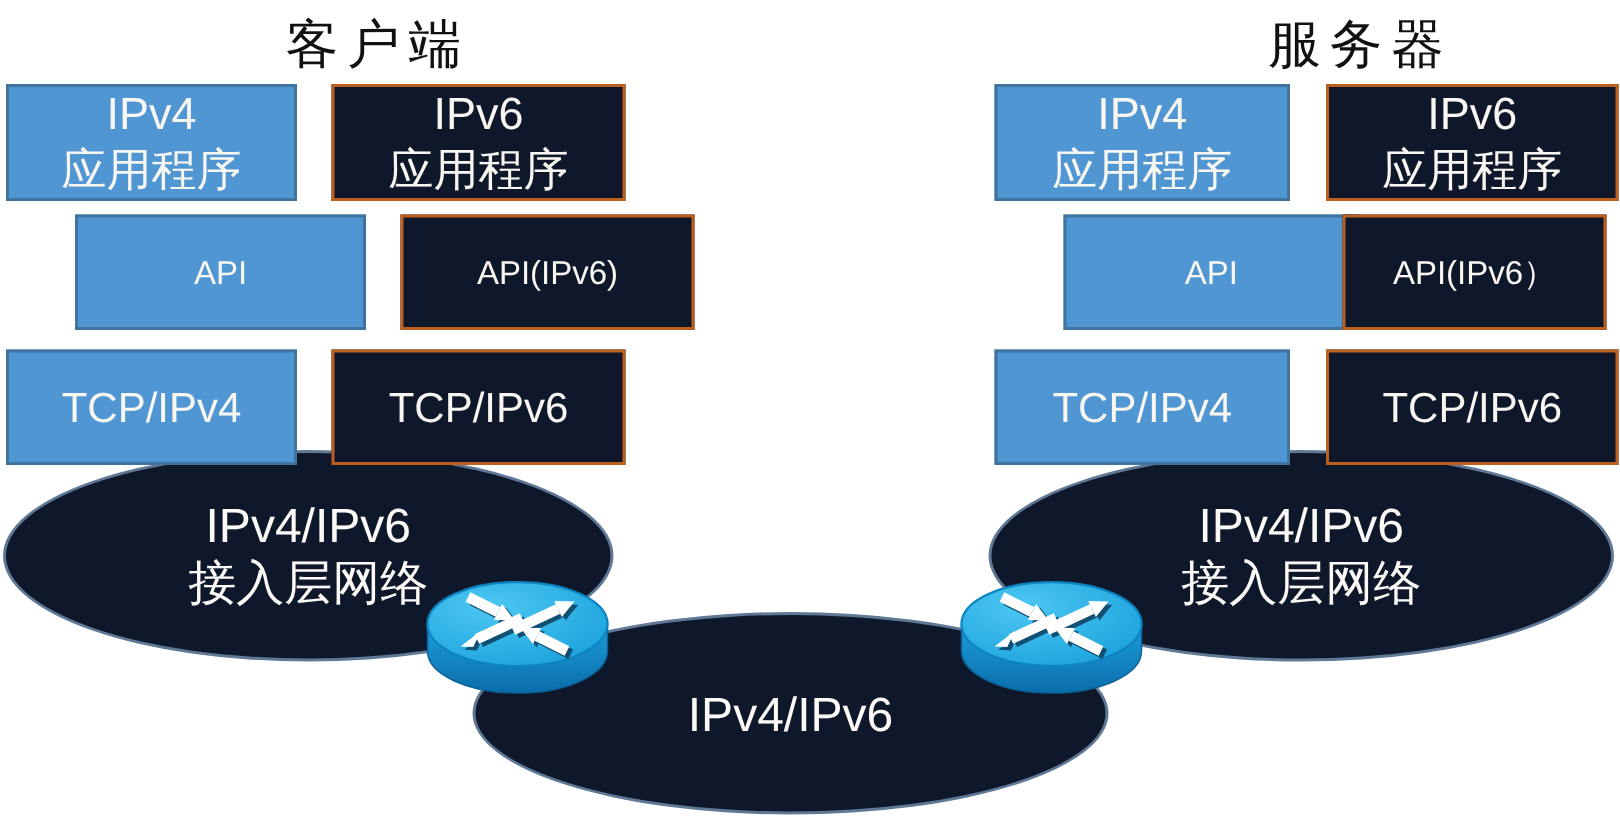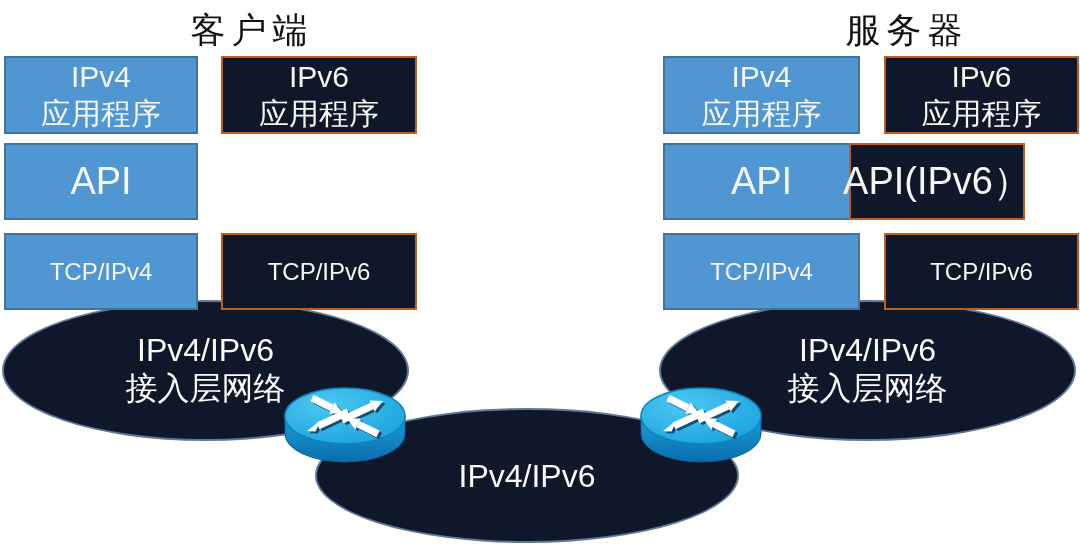--- a/index.html
+++ b/index.html
@@ -14,22 +14,22 @@
     text-align:center;letter-spacing:6px;font-weight:500;
   }
   .box{
     position:absolute;display:flex;flex-direction:column;
     align-items:center;justify-content:center;
     color:#f8f6f1;text-align:center;box-sizing:border-box;
   }
   .box.blue{background:#4f96d3;border:2px solid #40749f;}
   .box.orange{background:#0f172a;border:2px solid #bd5f1e;}
   .two-line{font-size:30px;line-height:37px;}
-  .one-line-lg{font-size:38px;}
-  .one-line-md{font-size:24px;}
+  .one-line-lg{font-size:22px;margin-left:46px;}
+  .one-line-md{font-size:28px;}
   .net-ellipse{
     position:absolute;border-radius:50%;
     background:#0f172a;border:2px solid #5e7896;
     display:flex;flex-direction:column;align-items:center;justify-content:center;
     color:#fbfaf7;text-align:center;box-sizing:border-box;
     font-size:32px;line-height:38px;
   }
   .router{position:absolute;width:130px;height:80px;}
   .z-ellipse{z-index:1;}
   .z-box{z-index:2;}
@@ -70,20 +70,21 @@
 
   <div class="box blue two-line z-box" style="left:4px;top:56px;width:194px;height:78px;">
     <div>IPv4</div>
     <div>应用程序</div>
   </div>
   <div class="box orange two-line z-box" style="left:221px;top:56px;width:196px;height:78px;">
     <div>IPv6</div>
     <div>应用程序</div>
   </div>
   <div class="box blue one-line-lg z-box" style="left:4px;top:143px;width:194px;height:77px;">API</div>
+  <div class="box orange one-line-lg z-box" style="left:221px;top:143px;width:196px;height:77px;">API(IPv6)</div>
   <div class="box blue one-line-md z-box" style="left:4px;top:233px;width:194px;height:77px;">TCP/IPv4</div>
   <div class="box orange one-line-md z-box" style="left:221px;top:233px;width:196px;height:77px;">TCP/IPv6</div>
 
   <div class="box blue two-line z-box" style="left:663px;top:56px;width:197px;height:78px;">
     <div>IPv4</div>
     <div>应用程序</div>
   </div>
   <div class="box orange two-line z-box" style="left:884px;top:56px;width:195px;height:78px;">
     <div>IPv6</div>
     <div>应用程序</div>

